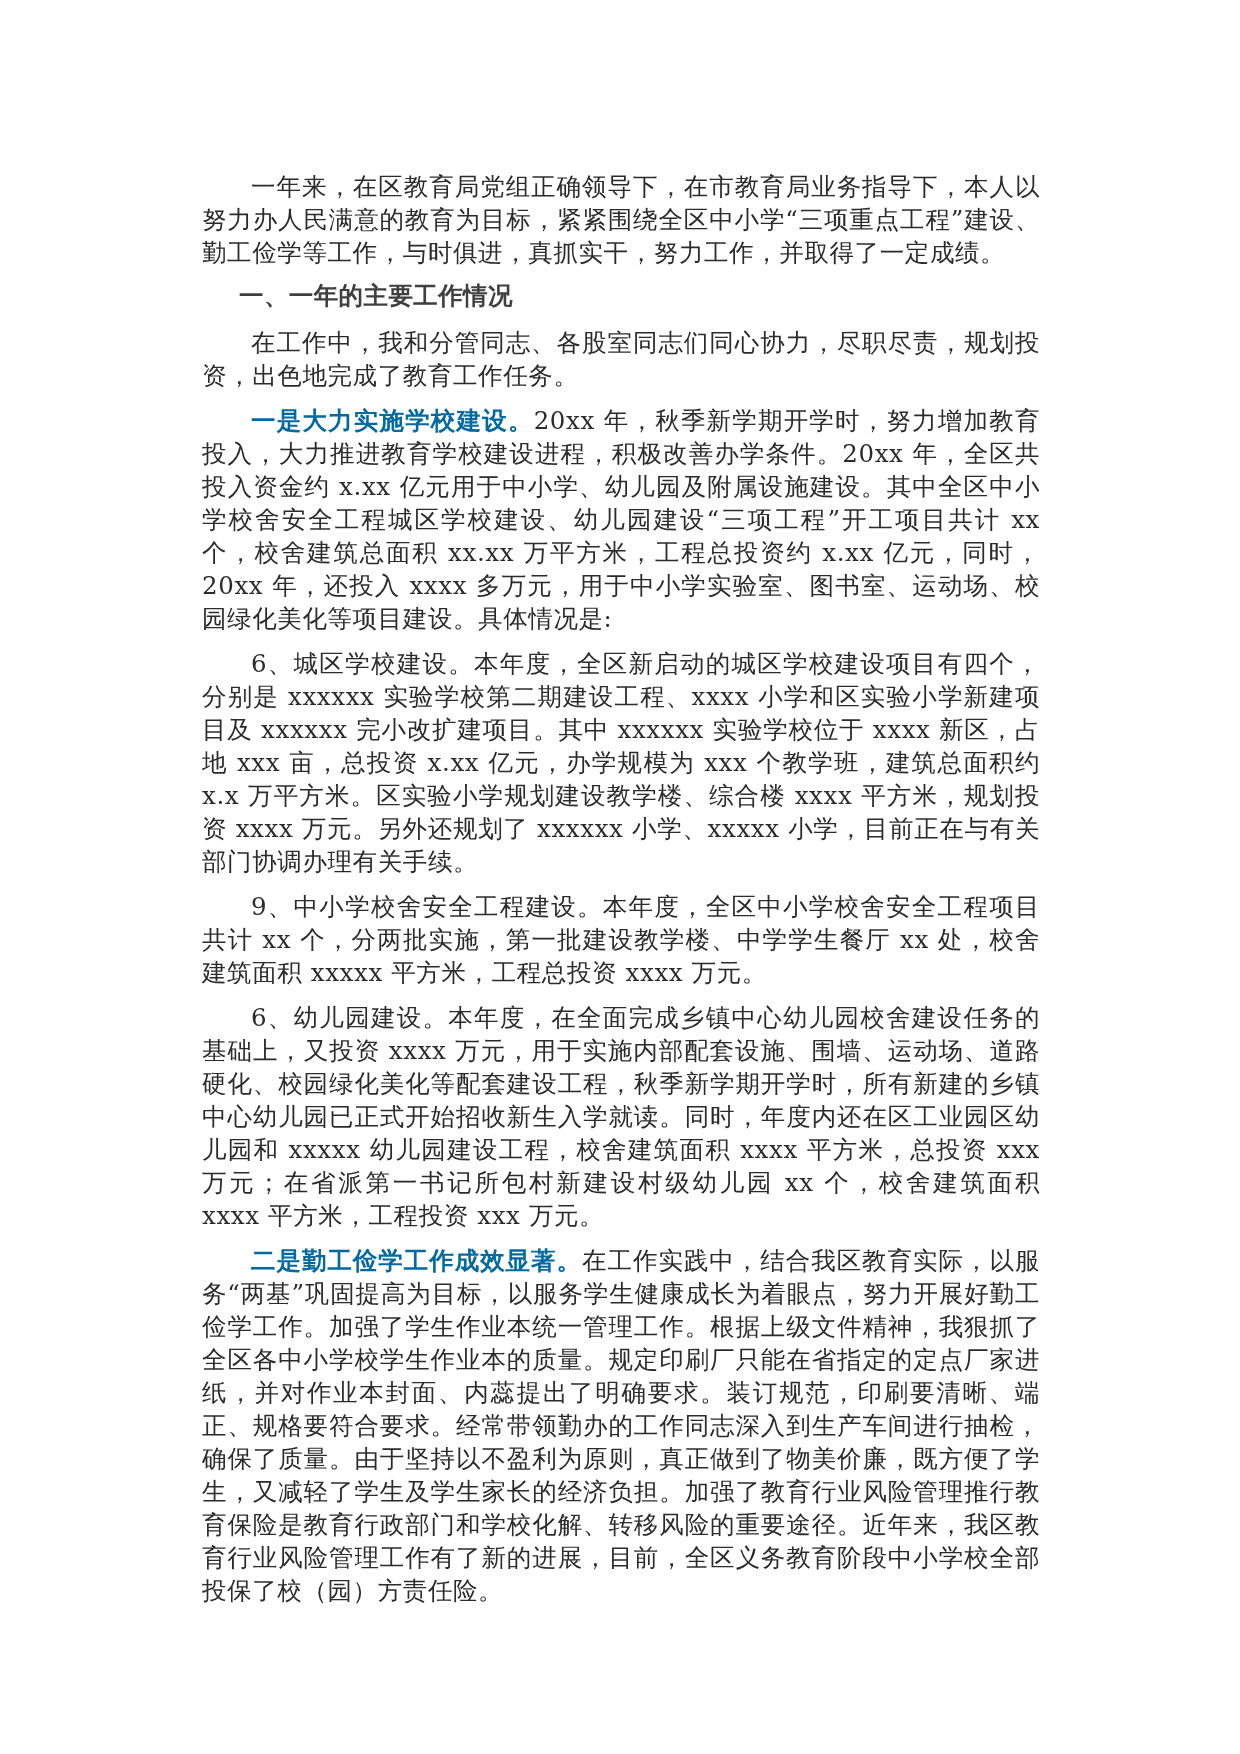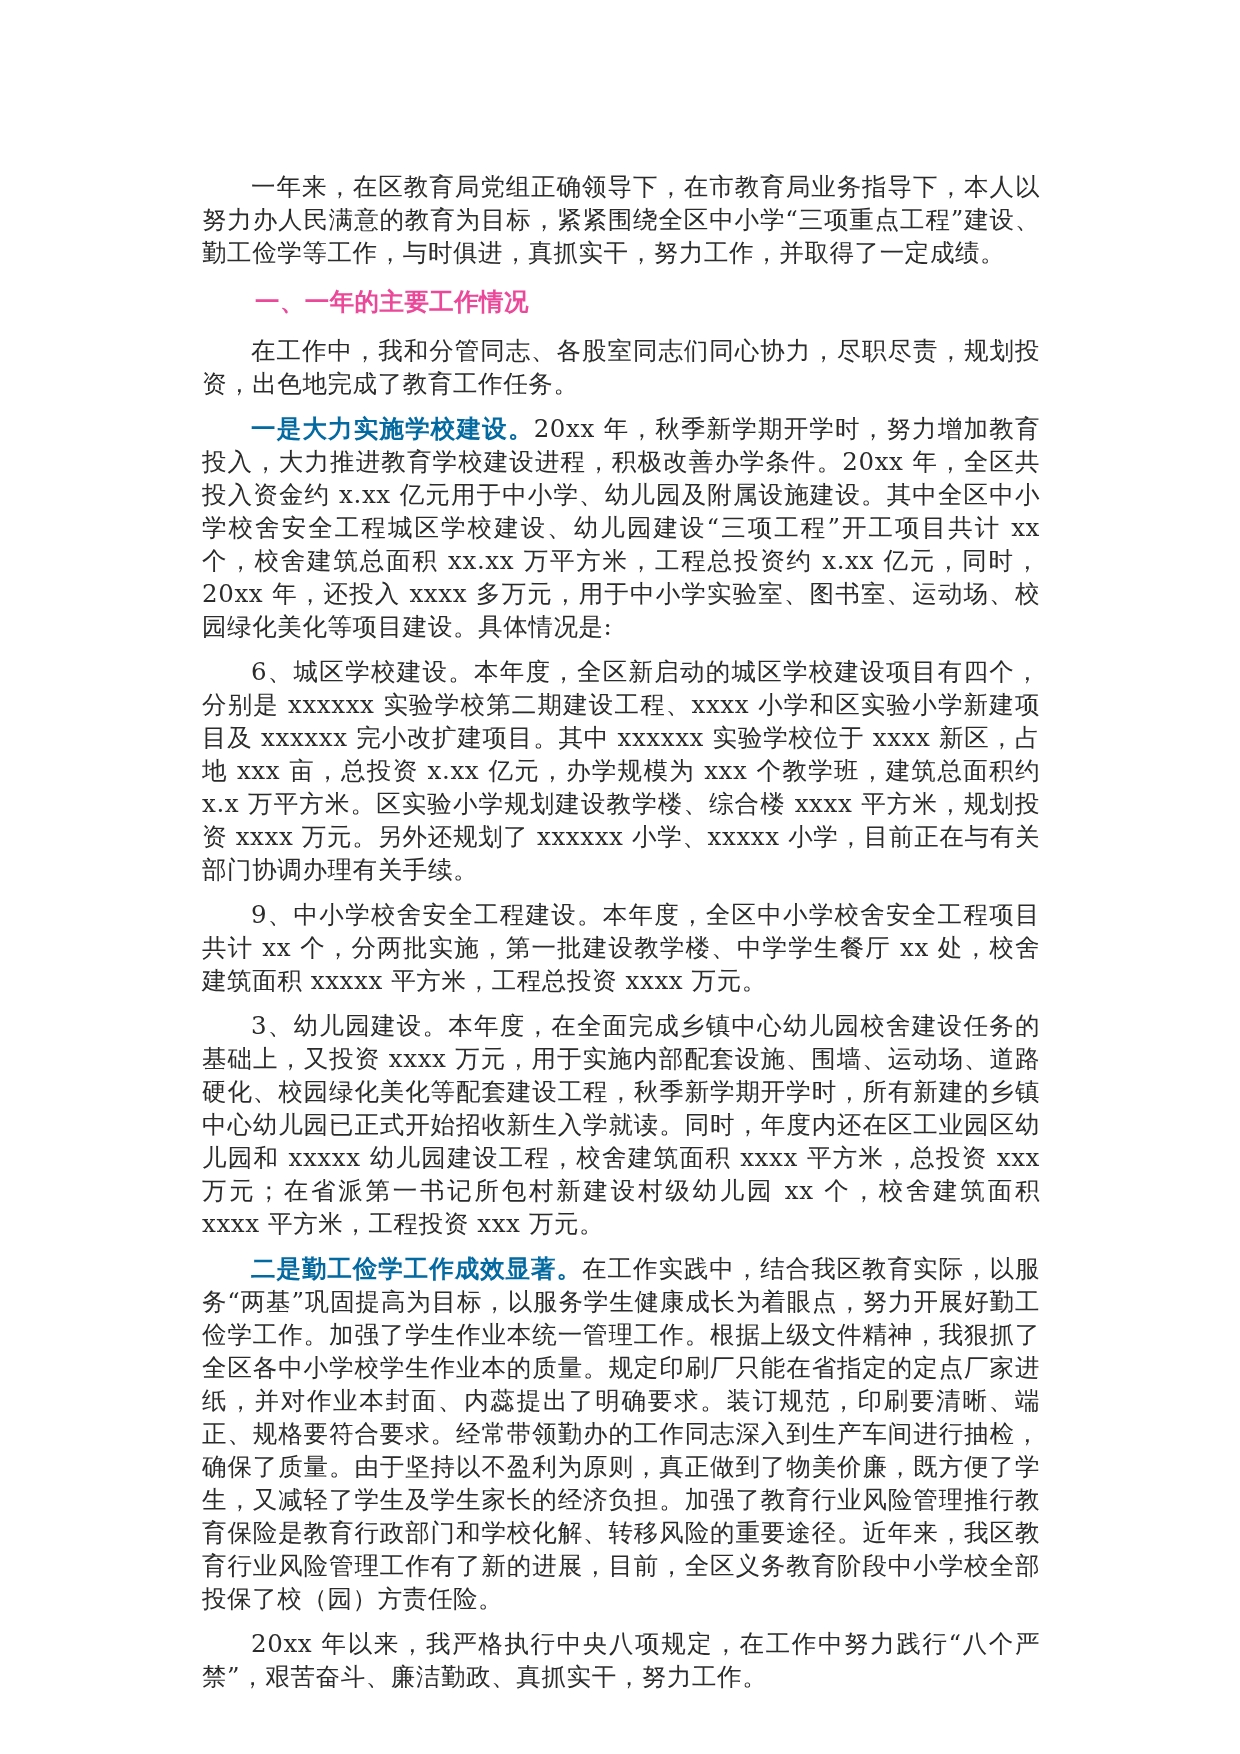--- a/index.html
+++ b/index.html
@@ -24,26 +24,26 @@
       color: #2b2b2b;
       text-align: justify;
       text-justify: inter-character;
     }
     .para {
       margin: 12px;
       text-indent: 2em;
       letter-spacing: 0.6px;
     }
     .heading {
-      margin: 16px;
+      margin: 0;
       text-indent: 2em;
-      font-family: Liberation Sans, sans-serif;
+      font-family: Liberation Mono, monospace;
       font-weight: bold;
       letter-spacing: 0.4px;
-      color: #ec4899;
+      color: #404040;
     }
     .lead {
       font-family: "DejaVu Sans", "Liberation Sans", sans-serif;
       font-weight: bold;
       color: #0369a1;
     }
   </style>
 </head>
 <body>
 
@@ -53,19 +53,18 @@
   <p class="heading">一、一年的主要工作情况</p>
 
   <p class="para">在工作中，我和分管同志、各股室同志们同心协力，尽职尽责，规划投资，出色地完成了教育工作任务。</p>
 
   <p class="para"><span class="lead">一是大力实施学校建设。</span><span>20xx 年，秋季新学期开学时，努力增加教育投入，大力推进教育学校建设进程，积极改善办学条件。20xx 年，全区共投入资金约 x.xx 亿元用于中小学、幼儿园及附属设施建设。其中全区中小学校舍安全工程城区学校建设、幼儿园建设“三项工程”开工项目共计 xx 个，校舍建筑总面积 xx.xx 万平方米，工程总投资约 x.xx 亿元，同时，20xx 年，还投入 xxxx 多万元，用于中小学实验室、图书室、运动场、校园绿化美化等项目建设。具体情况是:</span></p>
 
   <p class="para">6、城区学校建设。本年度，全区新启动的城区学校建设项目有四个，分别是 xxxxxx 实验学校第二期建设工程、xxxx 小学和区实验小学新建项目及 xxxxxx 完小改扩建项目。其中 xxxxxx 实验学校位于 xxxx 新区，占地 xxx 亩，总投资 x.xx 亿元，办学规模为 xxx 个教学班，建筑总面积约 x.x 万平方米。区实验小学规划建设教学楼、综合楼 xxxx 平方米，规划投资 xxxx 万元。另外还规划了 xxxxxx 小学、xxxxx 小学，目前正在与有关部门协调办理有关手续。</p>
 
   <p class="para">9、中小学校舍安全工程建设。本年度，全区中小学校舍安全工程项目共计 xx 个，分两批实施，第一批建设教学楼、中学学生餐厅 xx 处，校舍建筑面积 xxxxx 平方米，工程总投资 xxxx 万元。</p>
 
-  <p class="para">3、幼儿园建设。本年度，在全面完成乡镇中心幼儿园校舍建设任务的基础上，又投资 xxxx 万元，用于实施内部配套设施、围墙、运动场、道路硬化、校园绿化美化等配套建设工程，秋季新学期开学时，所有新建的乡镇中心幼儿园已正式开始招收新生入学就读。同时，年度内还在区工业园区幼儿园和 xxxxx 幼儿园建设工程，校舍建筑面积 xxxx 平方米，总投资 xxx 万元；在省派第一书记所包村新建设村级幼儿园 xx 个，校舍建筑面积 xxxx 平方米，工程投资 xxx 万元。</p>
+  <p class="para">6、幼儿园建设。本年度，在全面完成乡镇中心幼儿园校舍建设任务的基础上，又投资 xxxx 万元，用于实施内部配套设施、围墙、运动场、道路硬化、校园绿化美化等配套建设工程，秋季新学期开学时，所有新建的乡镇中心幼儿园已正式开始招收新生入学就读。同时，年度内还在区工业园区幼儿园和 xxxxx 幼儿园建设工程，校舍建筑面积 xxxx 平方米，总投资 xxx 万元；在省派第一书记所包村新建设村级幼儿园 xx 个，校舍建筑面积 xxxx 平方米，工程投资 xxx 万元。</p>
 
   <p class="para"><span class="lead">二是勤工俭学工作成效显著。</span><span>在工作实践中，结合我区教育实际，以服务“两基”巩固提高为目标，以服务学生健康成长为着眼点，努力开展好勤工俭学工作。加强了学生作业本统一管理工作。根据上级文件精神，我狠抓了全区各中小学校学生作业本的质量。规定印刷厂只能在省指定的定点厂家进纸，并对作业本封面、内蕊提出了明确要求。装订规范，印刷要清晰、端正、规格要符合要求。经常带领勤办的工作同志深入到生产车间进行抽检，确保了质量。由于坚持以不盈利为原则，真正做到了物美价廉，既方便了学生，又减轻了学生及学生家长的经济负担。加强了教育行业风险管理推行教育保险是教育行政部门和学校化解、转移风险的重要途径。近年来，我区教育行业风险管理工作有了新的进展，目前，全区义务教育阶段中小学校全部投保了校（园）方责任险。</span></p>
 
 
-  <p class="para">20xx 年以来，我严格执行中央八项规定，在工作中努力践行“八个严禁”，艰苦奋斗、廉洁勤政、真抓实干，努力工作。</p>
 </div>
 
 </body></html>

